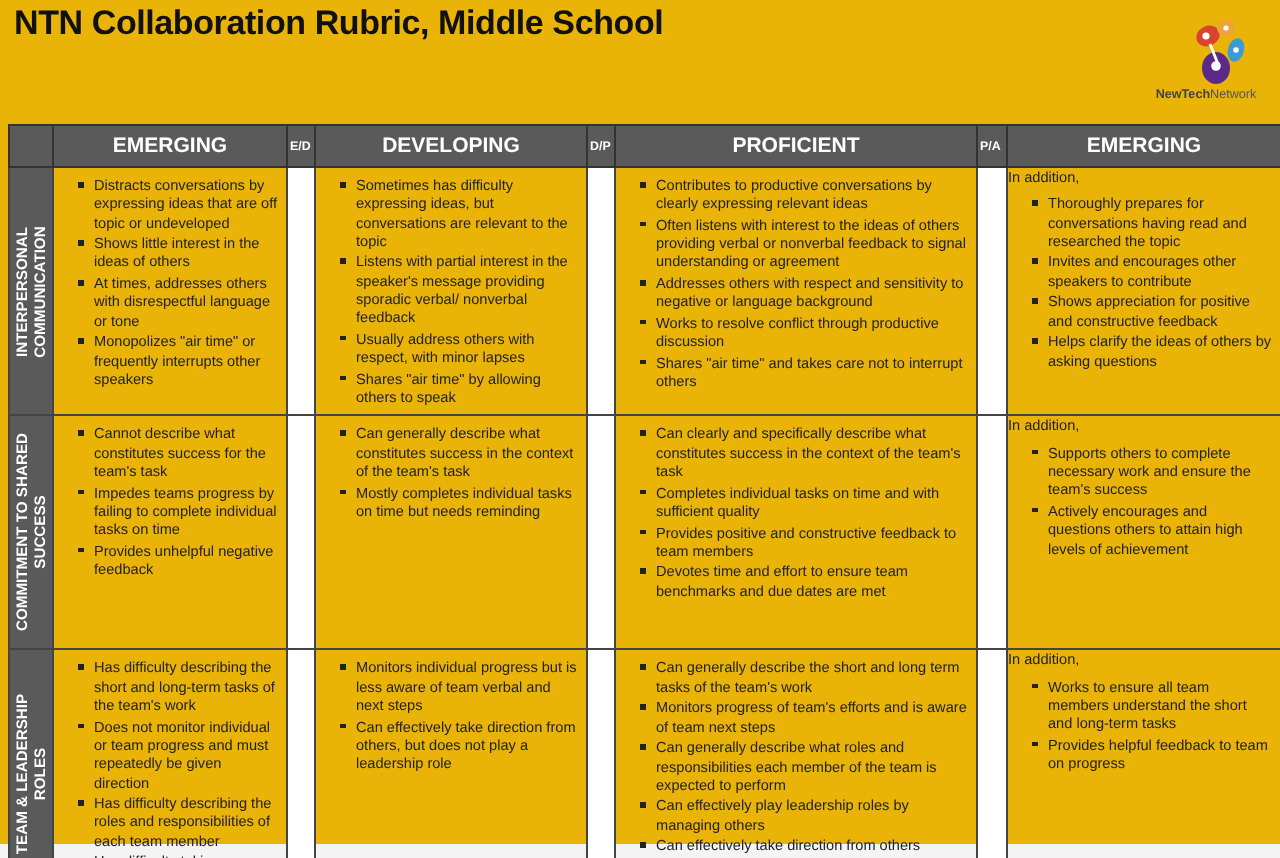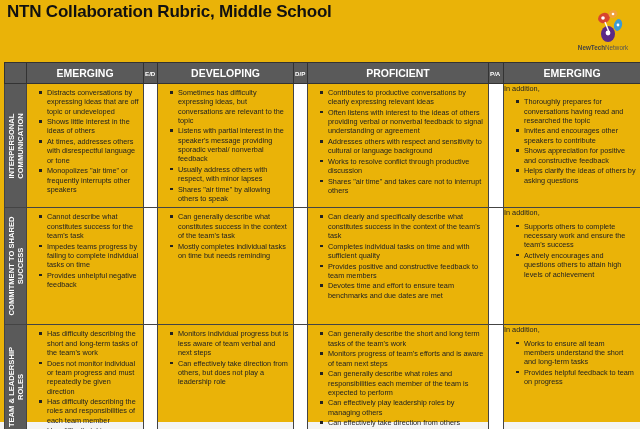--- a/index.html
+++ b/index.html
@@ -120,21 +120,21 @@
         <li>Listens with partial interest in the speaker's message providing sporadic verbal/ nonverbal feedback</li>
         <li>Usually address others with respect, with minor lapses</li>
         <li>Shares "air time" by allowing others to speak</li>
       </ul>
           </td>
       <td class="blank"></td>
       <td class="cell">
             <ul>
         <li>Contributes to productive conversations by clearly expressing relevant ideas</li>
         <li>Often listens with interest to the ideas of others providing verbal or nonverbal feedback to signal understanding or agreement</li>
-        <li>Addresses others with respect and sensitivity to cultural or language background</li>
+        <li>Addresses others with respect and sensitivity to negative or language background</li>
         <li>Works to resolve conflict through productive discussion</li>
         <li>Shares "air time" and takes care not to interrupt others</li>
       </ul>
           </td>
       <td class="blank"></td>
       <td class="cell">
         <div class="intro">In addition,</div>
         <ul>
           <li>Thoroughly prepares for conversations having read and researched the topic</li>
           <li>Invites and encourages other speakers to contribute</li>

